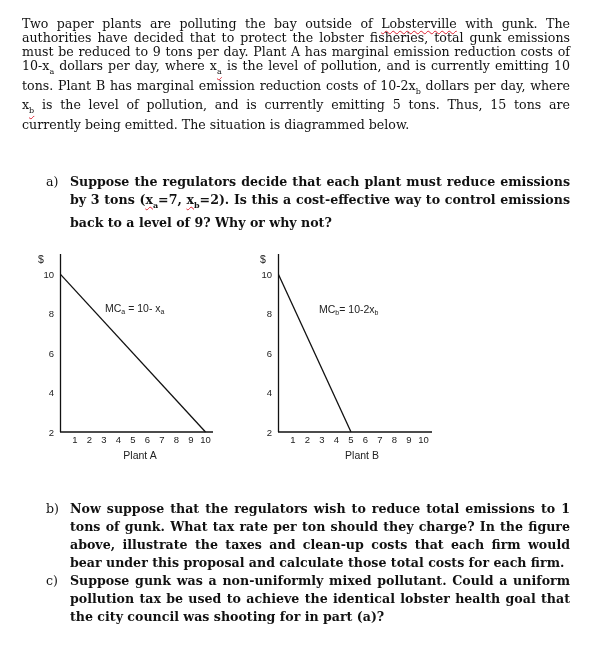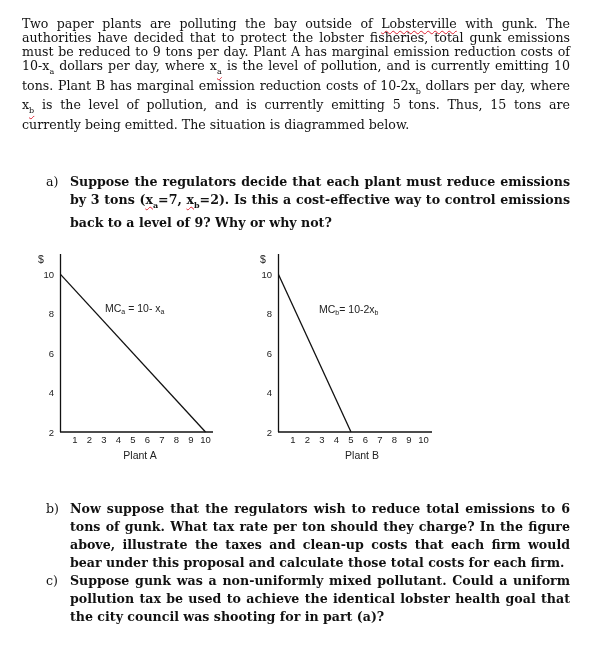--- a/index.html
+++ b/index.html
@@ -78,19 +78,19 @@
     </g>
   <line x1="278.5" y1="254" x2="278.5" y2="432" stroke="#111" stroke-width="1.3"></line>
   <line x1="278" y1="432" x2="432" y2="432" stroke="#111" stroke-width="1.3"></line>
   <line id="chartB-line" stroke="#111" stroke-width="1.3" x1="278.5" y1="274.4" x2="351" y2="432"></line>
   <text x="319" y="313" font-size="10.5"><tspan>MC</tspan><tspan font-size="7" dy="2">b</tspan><tspan dy="-2">= 10-2x</tspan><tspan font-size="7" dy="2">b</tspan></text>
   <text x="362" y="459" font-size="10.5" text-anchor="middle">Plant B</text>
 </svg>
 
 <div class="item" style="top:500px;">
   <span class="marker">b)</span>
-  <div class="body">Now suppose that the regulators wish to reduce total emissions to 6 tons of gunk. What tax rate per ton should they charge? In the figure above, illustrate the taxes and clean-up costs that each firm would bear under this proposal and calculate those total costs for each firm.</div>
+  <div class="body">Now suppose that the regulators wish to reduce total emissions to 1 tons of gunk. What tax rate per ton should they charge? In the figure above, illustrate the taxes and clean-up costs that each firm would bear under this proposal and calculate those total costs for each firm.</div>
 </div>
 
 <div class="item" style="top:572px;">
   <span class="marker">c)</span>
   <div class="body">Suppose gunk was a non-uniformly mixed pollutant. Could a uniform pollution tax be used to achieve the identical lobster health goal that the city council was shooting for in part (a)?</div>
 </div>
 
 </body></html>

